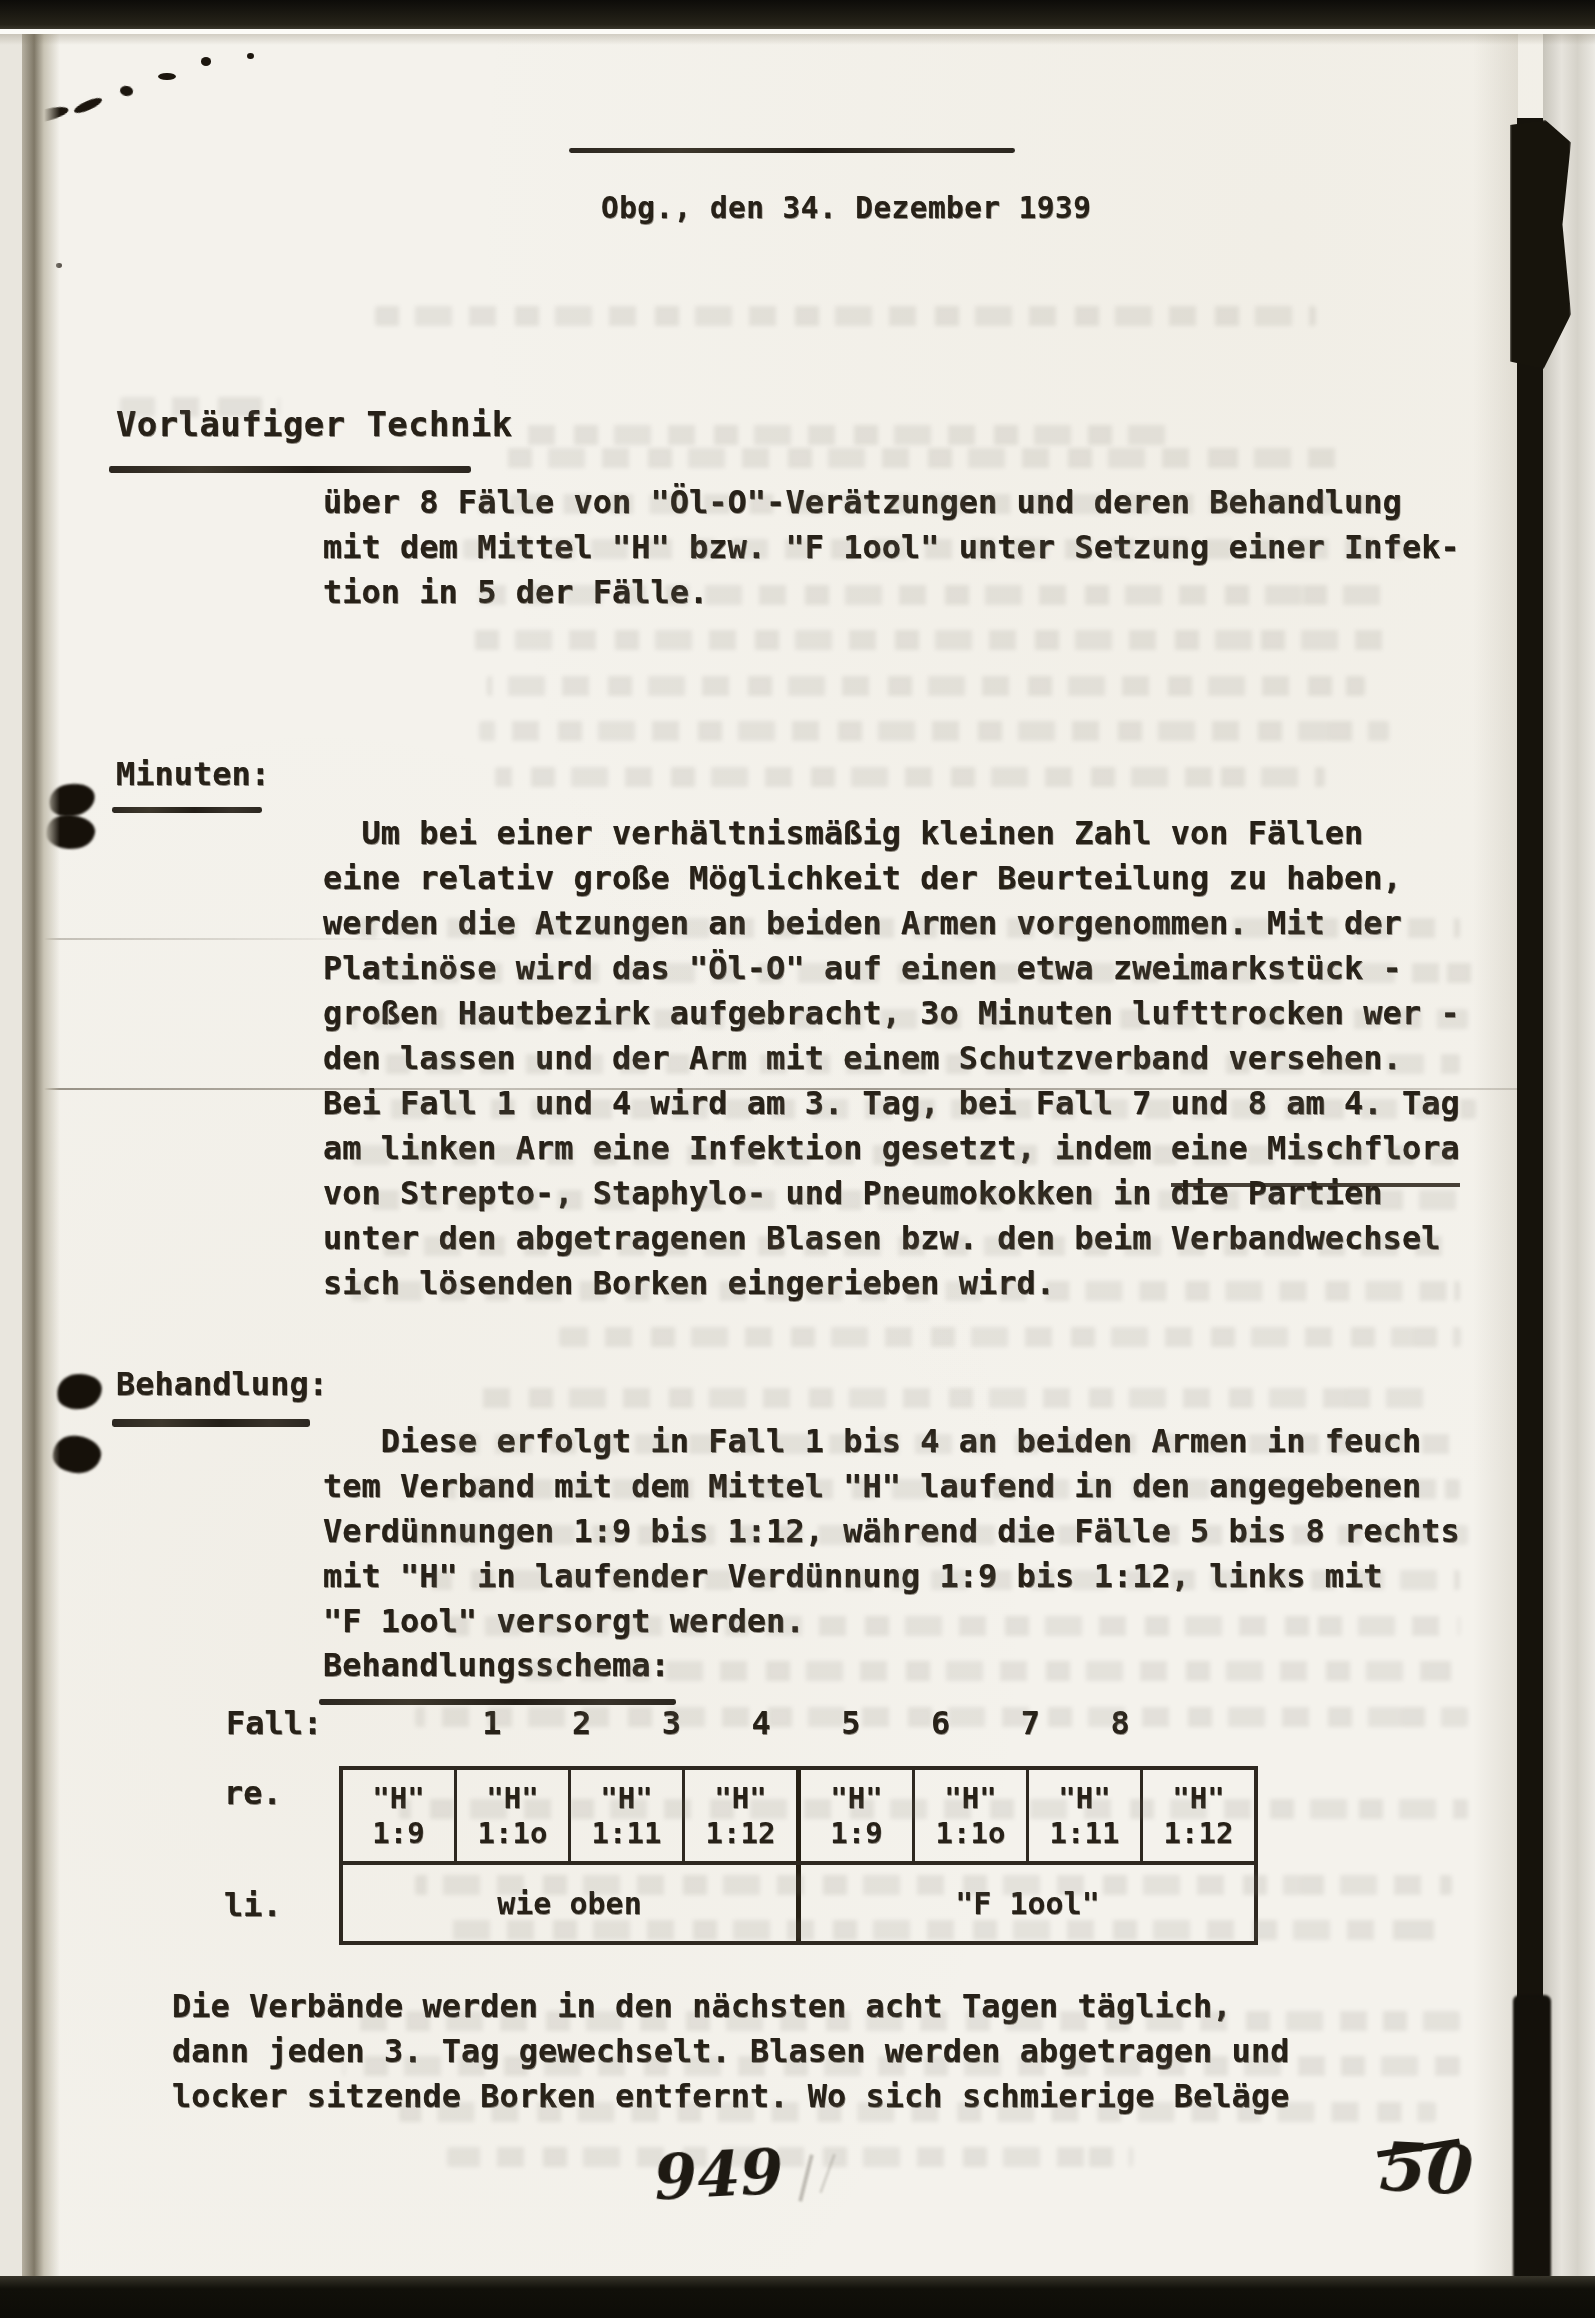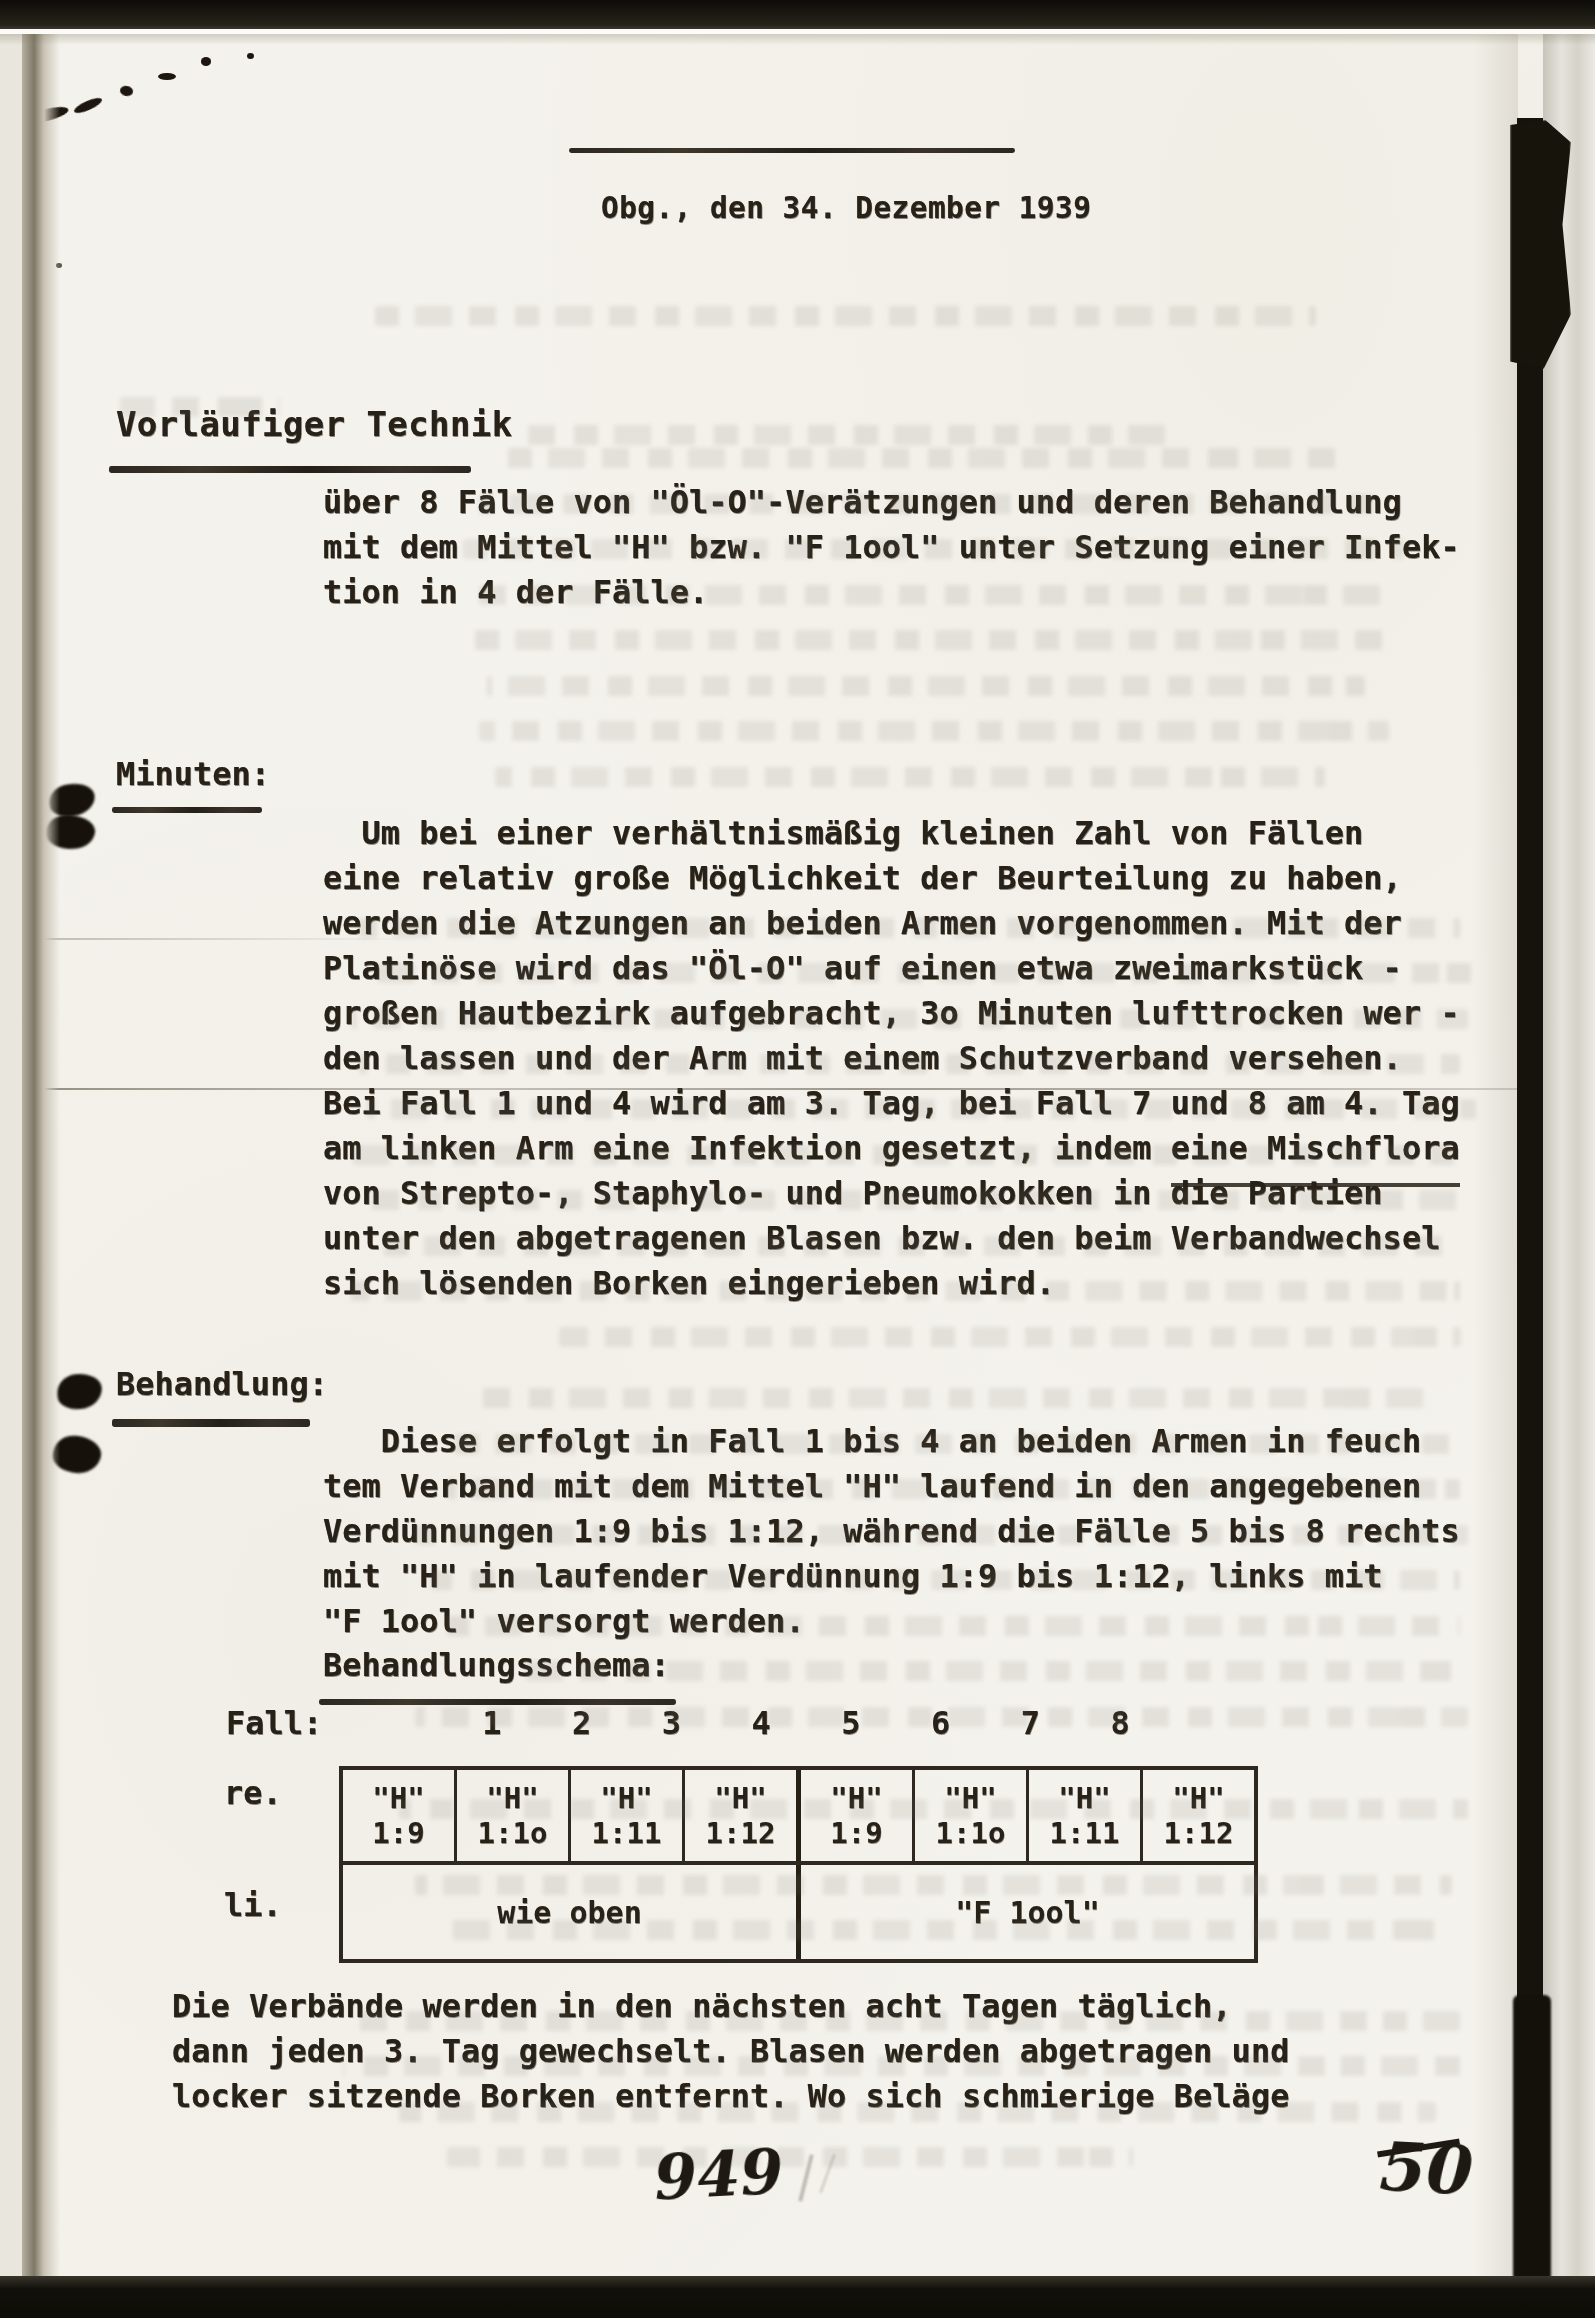--- a/index.html
+++ b/index.html
@@ -19,21 +19,21 @@
   .date{font-size:29.5px;letter-spacing:0.4px;}
   .title{font-size:34px;letter-spacing:0.4px;}
   .h1{font-size:32px;}
   .rule{position:absolute;filter:blur(0.6px);border-radius:2.4px;
         background:linear-gradient(90deg,#2c2720,#3d372c 25%,#241f18 55%,#38322a 80%,#2c2720);}
   
   .ttable{position:absolute;left:339px;top:1766px;width:919px;border:4px solid #2e2820;
           filter:blur(0.2px);box-sizing:border-box;background:transparent;}
   .trow{display:flex;}
   .trow.r1{height:91px;border-bottom:4px solid #2e2820;}
-  .trow.r2{height:94px;}
+  .trow.r2{height:76px;}
   .tcell{flex:1;border-right:3.2px solid #2e2820;display:flex;flex-direction:column;
          align-items:center;justify-content:center;gap:1.6px;}
   .tcell:last-child{border-right:none;}
   .tcell.heavy{border-right:5.6px solid #262015;}
   .tcell .h,.tcell .v{font-family:"DejaVu Sans Mono",monospace;font-weight:700;font-size:29px;
          color:#272118;text-shadow:0.5px 0.5px 0.4px rgba(35,28,18,.5);}
   .halfcell{flex:1;display:flex;align-items:center;justify-content:center;
             font-family:"DejaVu Sans Mono",monospace;font-weight:700;font-size:30px;color:#272118;
             text-shadow:0.5px 0.5px 0.4px rgba(35,28,18,.5);}
   .halfcell.heavy{border-right:5.6px solid #262015;}
@@ -121,21 +121,21 @@
       <div class="bleed" style="left: 447px; top: 2147px; width: 686px; background-position: -44px 0px;"></div>
     </div>
 
   <div class="rule" style="left:569px;top:148px;width:446px;height:4.8px;"></div>
 
   <div class="tw date" style="left:601px;top:191px;">Obg., den 34. Dezember 1939</div>
 
   <div class="tw title" style="left:116px;top:404px;">Vorläufiger Technik</div>
   <div class="rule" style="left:109px;top:466px;width:362px;height:7.2px;"></div>
 
-  <div class="tw para" style="left:323px;top:480px;" id="intro-p"><div class="line">über 8 Fälle von "Öl-O"-Verätzungen und deren Behandlung</div><div class="line">mit dem Mittel "H" bzw. "F 1ool" unter Setzung einer Infek-</div><div class="line">tion in 4 der Fälle.</div></div>
+  <div class="tw para" style="left:323px;top:480px;" id="intro-p"><div class="line">über 8 Fälle von "Öl-O"-Verätzungen und deren Behandlung</div><div class="line">mit dem Mittel "H" bzw. "F 1ool" unter Setzung einer Infek-</div><div class="line">tion in 5 der Fälle.</div></div>
 
   <div class="tw h1" style="left:116px;top:755px;">Minuten:</div>
   <div class="rule" style="left:112px;top:807px;width:150px;height:5.6px;"></div>
   <div class="tw para" style="left:323px;top:811px;" id="technik-p"><div class="line">  Um bei einer verhältnismäßig kleinen Zahl von Fällen</div><div class="line">eine relativ große Möglichkeit der Beurteilung zu haben,</div><div class="line">werden die Atzungen an beiden Armen vorgenommen. Mit der</div><div class="line">Platinöse wird das "Öl-O" auf einen etwa zweimarkstück -</div><div class="line">großen Hautbezirk aufgebracht, 3o Minuten lufttrocken wer -</div><div class="line">den lassen und der Arm mit einem Schutzverband versehen.</div><div class="line">Bei Fall 1 und 4 wird am 3. Tag, bei Fall 7 und 8 am 4. Tag</div><div class="line"><span>am linken Arm eine Infektion gesetzt, indem </span><span class="u">eine Mischflora</span></div><div class="line">von Strepto-, Staphylo- und Pneumokokken in die Partien</div><div class="line">unter den abgetragenen Blasen bzw. den beim Verbandwechsel</div><div class="line">sich lösenden Borken eingerieben wird.</div></div>
 
   <div class="tw h1" style="left:116px;top:1365px;">Behandlung:</div>
   <div class="rule" style="left:112px;top:1419px;width:198px;height:8px;"></div>
   <div class="tw para" style="left:323px;top:1419px;" id="behandlung-p"><div class="line">   Diese erfolgt in Fall 1 bis 4 an beiden Armen in feuch</div><div class="line">tem Verband mit dem Mittel "H" laufend in den angegebenen</div><div class="line">Verdünnungen 1:9 bis 1:12, während die Fälle 5 bis 8 rechts</div><div class="line">mit "H" in laufender Verdünnung 1:9 bis 1:12, links mit</div><div class="line">"F 1ool" versorgt werden.</div></div>
 
   <div class="tw h1" style="left:323px;top:1646px;">Behandlungsschema:</div>

